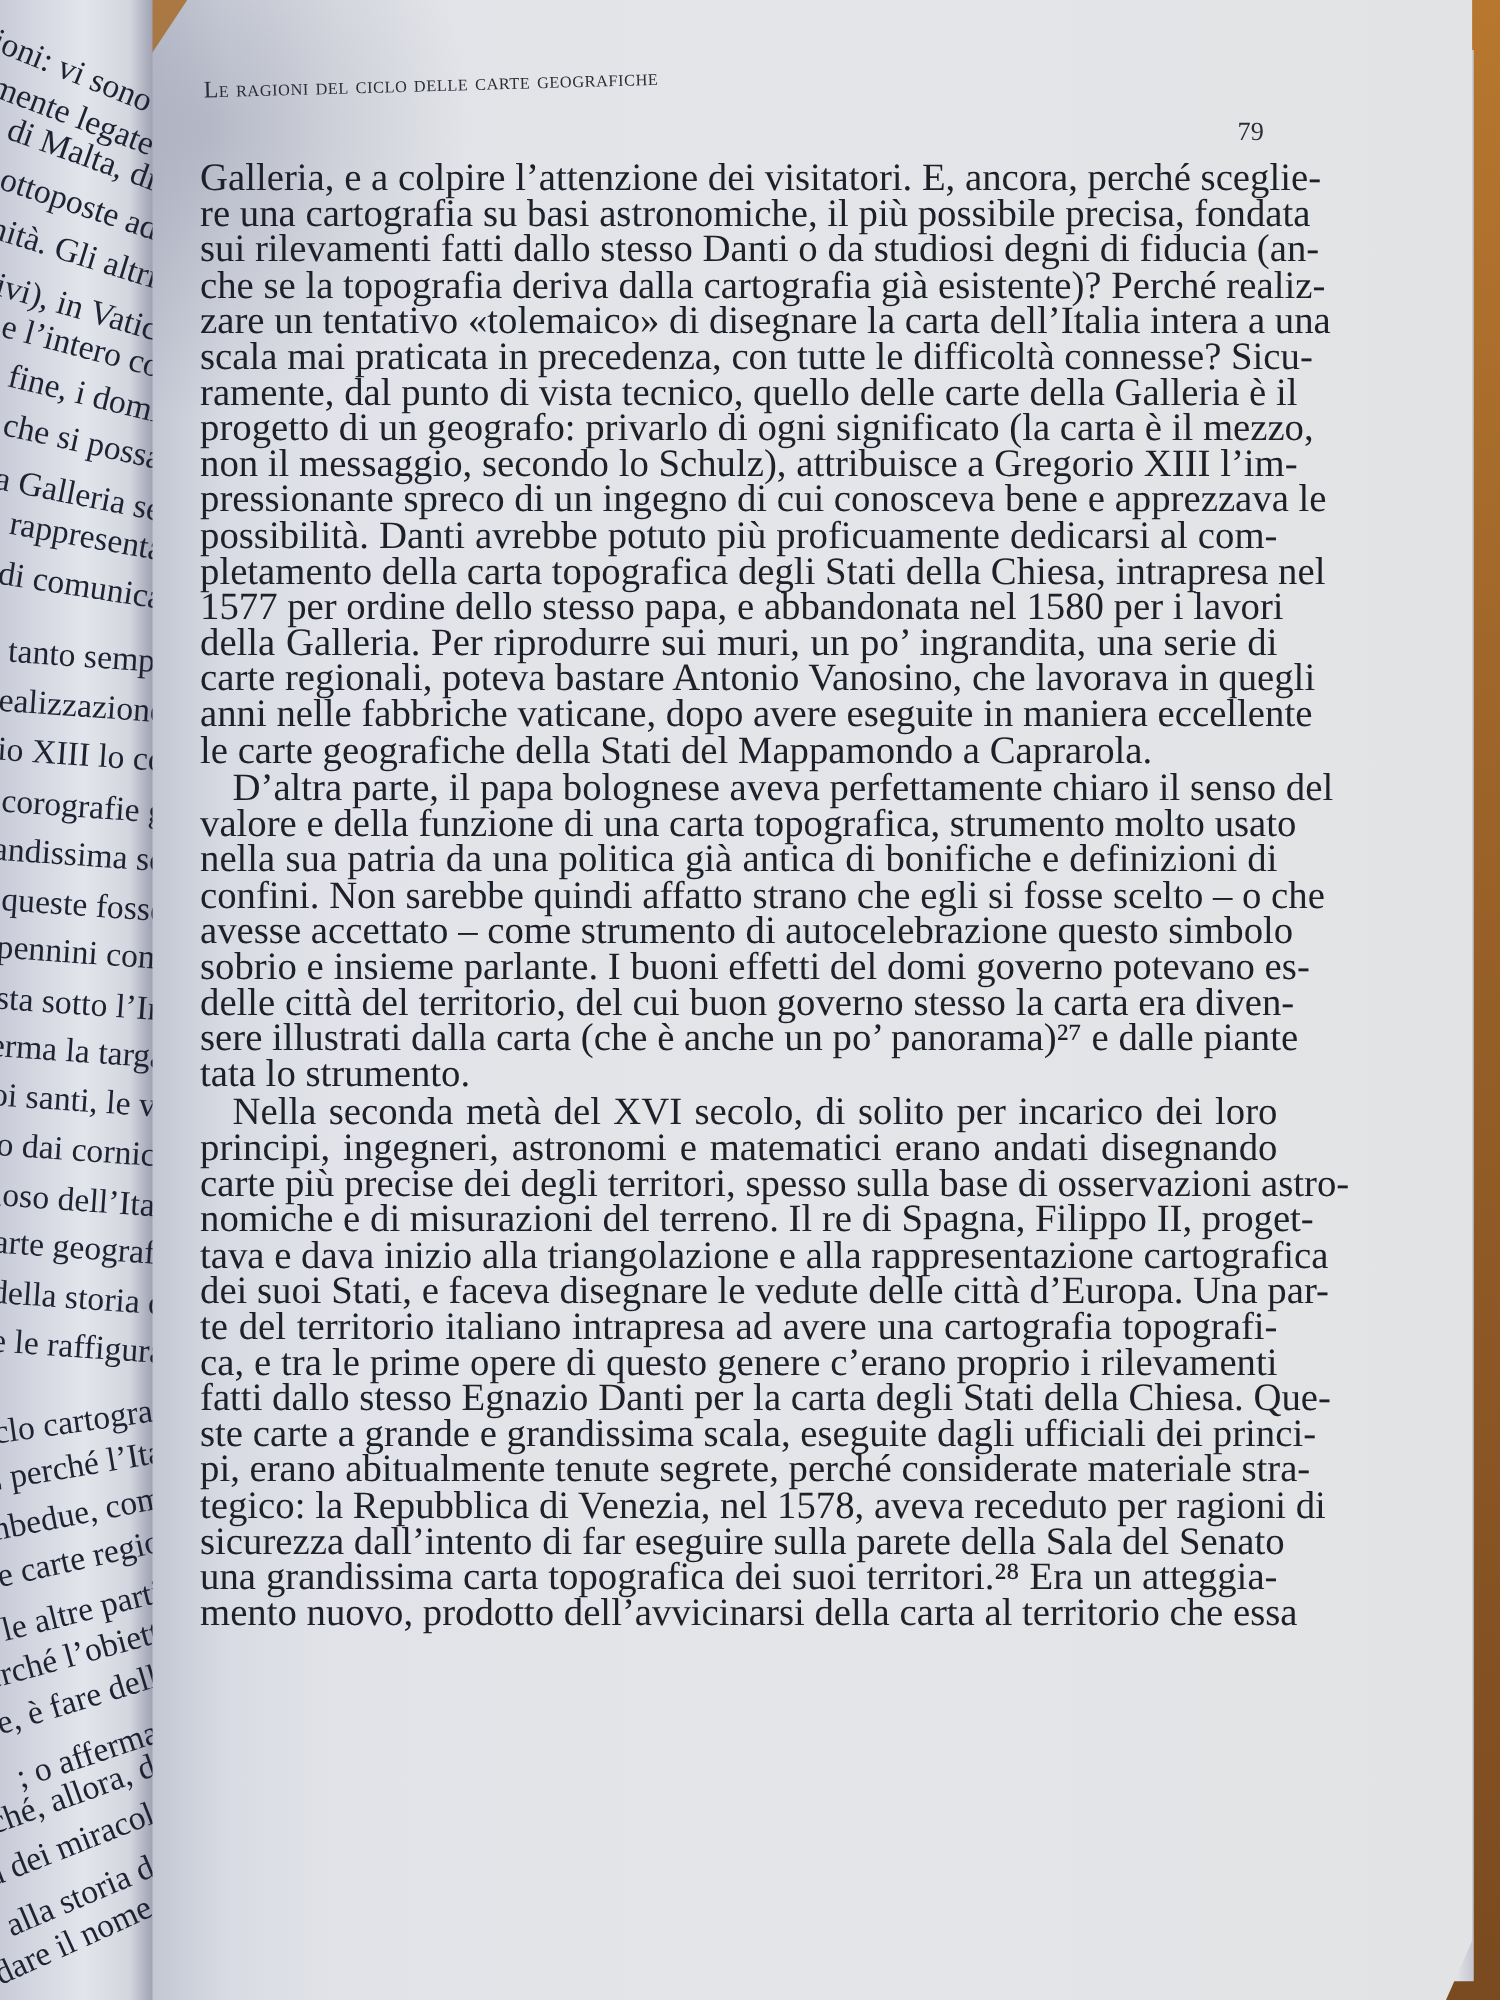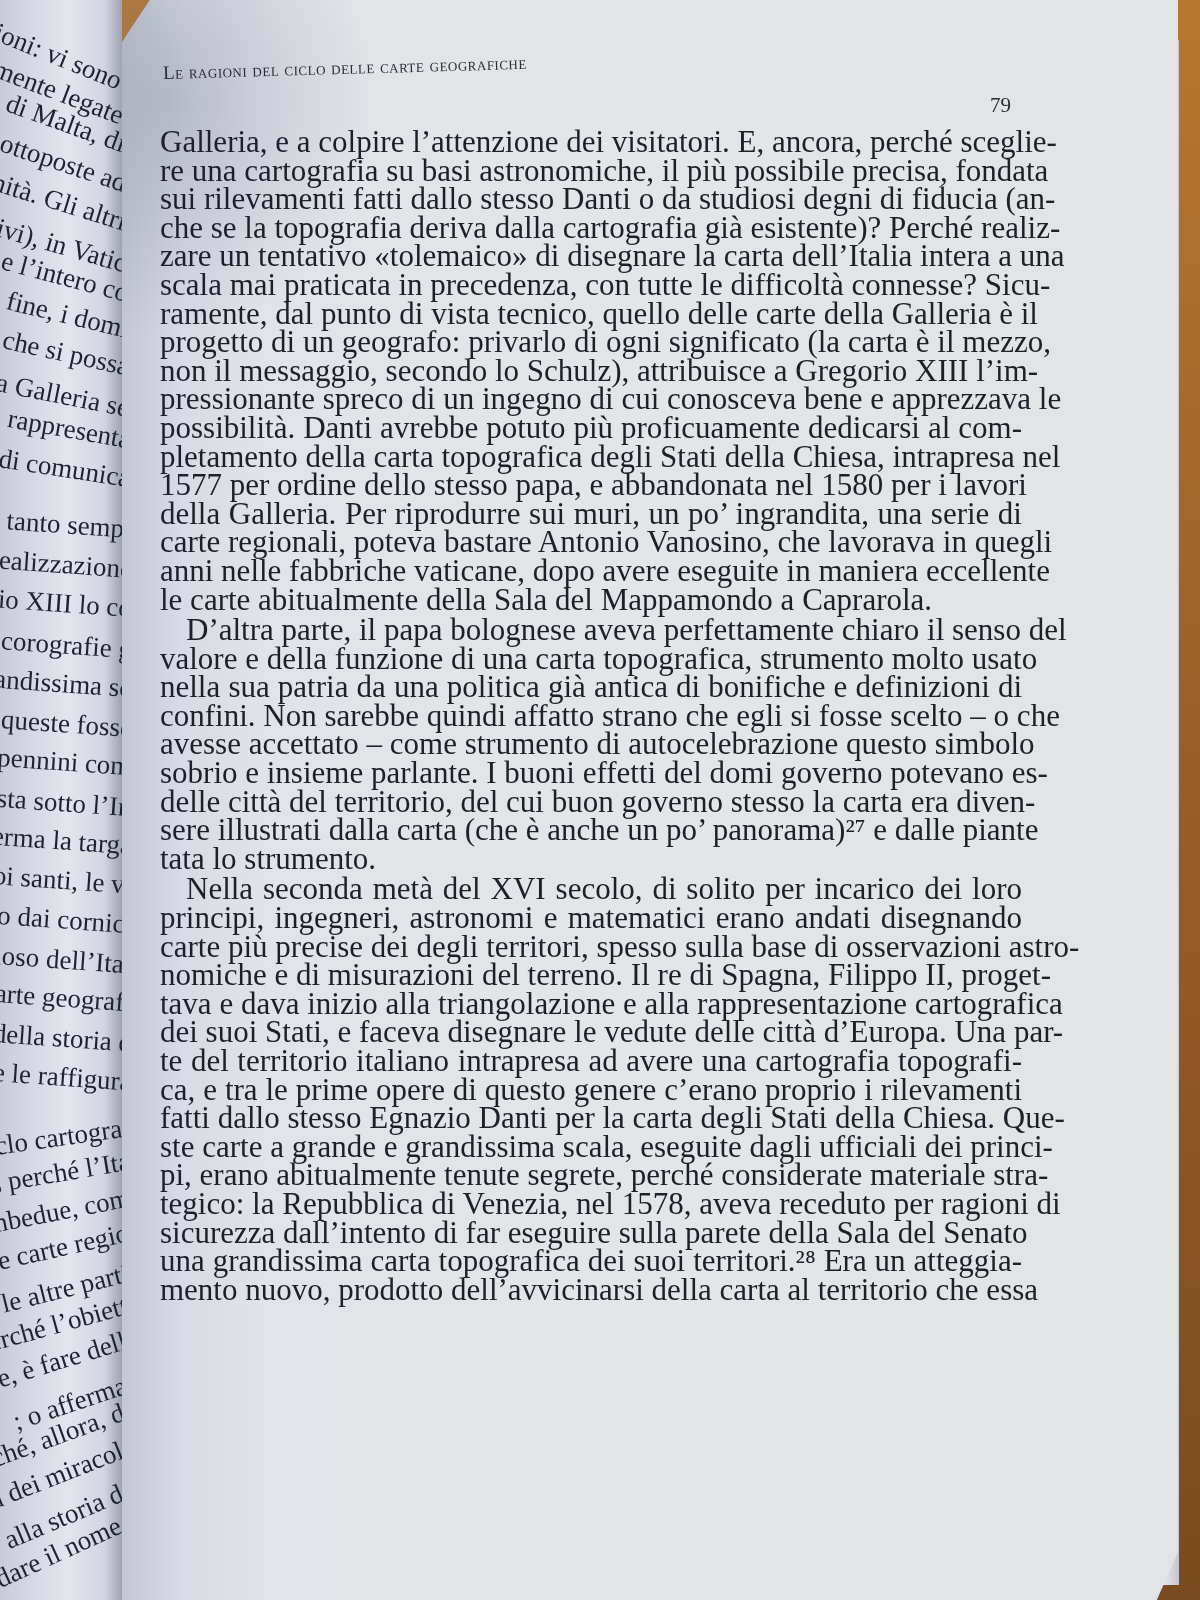--- a/index.html
+++ b/index.html
@@ -123,21 +123,21 @@
       <span class="text-line">ramente, dal punto di vista tecnico, quello delle carte della Galleria è il</span>
       <span class="text-line">progetto di un geografo: privarlo di ogni significato (la carta è il mezzo,</span>
       <span class="text-line">non il messaggio, secondo lo Schulz), attribuisce a Gregorio XIII l’im-</span>
       <span class="text-line">pressionante spreco di un ingegno di cui conosceva bene e apprezzava le</span>
       <span class="text-line">possibilità. Danti avrebbe potuto più proficuamente dedicarsi al com-</span>
       <span class="text-line">pletamento della carta topografica degli Stati della Chiesa, intrapresa nel</span>
       <span class="text-line">1577 per ordine dello stesso papa, e abbandonata nel 1580 per i lavori</span>
       <span class="text-line">della Galleria. Per riprodurre sui muri, un po’ ingrandita, una serie di</span>
       <span class="text-line">carte regionali, poteva bastare Antonio Vanosino, che lavorava in quegli</span>
       <span class="text-line">anni nelle fabbriche vaticane, dopo avere eseguite in maniera eccellente</span>
-      <span class="text-line last">le carte abitualmente della Sala del Mappamondo a Caprarola.</span>
+      <span class="text-line last">le carte geografiche della Stati del Mappamondo a Caprarola.</span>
     </div>
     <div class="para-gap"></div>
     <div>
       <span class="text-line indent">D’altra parte, il papa bolognese aveva perfettamente chiaro il senso del</span>
       <span class="text-line">valore e della funzione di una carta topografica, strumento molto usato</span>
       <span class="text-line">nella sua patria da una politica già antica di bonifiche e definizioni di</span>
       <span class="text-line">confini. Non sarebbe quindi affatto strano che egli si fosse scelto – o che</span>
       <span class="text-line">avesse accettato – come strumento di autocelebrazione questo simbolo</span>
       <span class="text-line">sobrio e insieme parlante. I buoni effetti del domi governo potevano es-</span>
       <span class="text-line">delle città del territorio, del cui buon governo stesso la carta era diven-</span>

